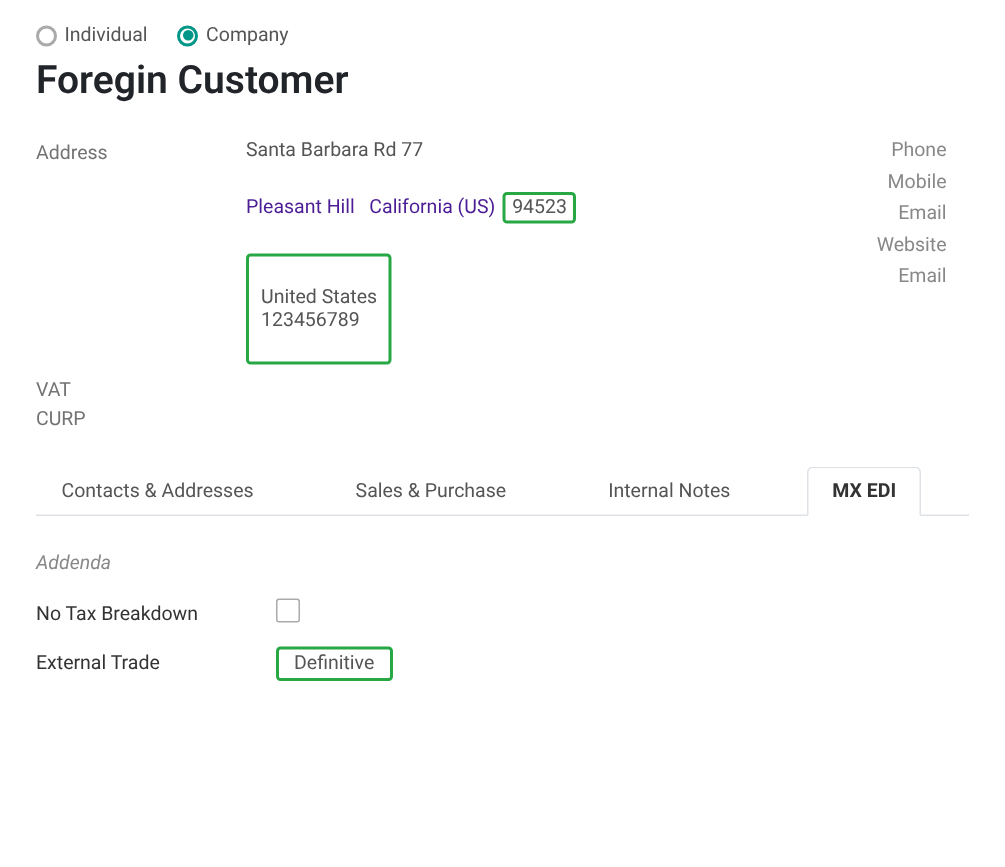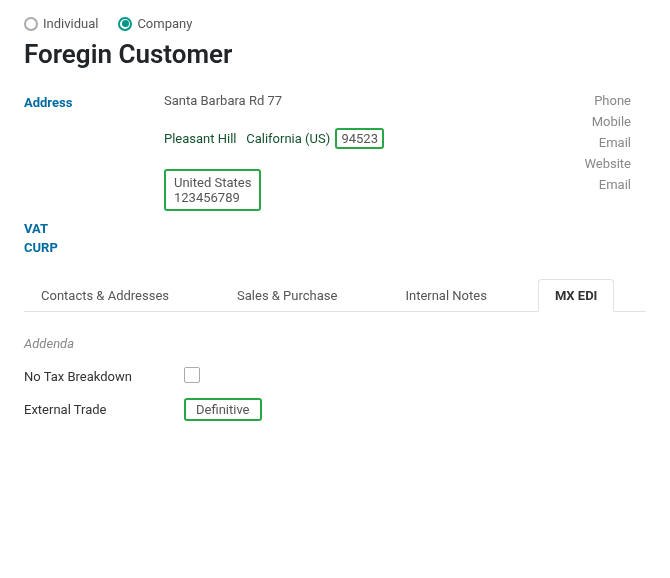--- a/index.html
+++ b/index.html
@@ -64,23 +64,23 @@
     .field-row {
       display: flex;
       align-items: flex-start;
       margin-bottom: 4px;
       position: relative;
     }
 
     .field-label {
       width: 140px;
       min-width: 140px;
-      font-weight: 700;
-      font-size: 13px;
-      color: #0369a1;
+      font-weight: 400;
+      font-size: 13px;
+      color: #737373;
       padding-top: 2px;
     }
 
     .field-value {
       flex: 1;
       font-size: 13px;
       color: #555;
     }
 
     .field-right {
@@ -104,28 +104,28 @@
       flex-direction: column;
       gap: 20px;
     }
 
     .address-line {
       color: #555;
       font-size: 13px;
     }
 
     .address-line a, .address-link {
-      color: #14532d;
+      color: #4c1d95;
       text-decoration: none;
     }
 
     .highlight-box-block {
       border: 2px solid #28a745;
       border-radius: 3px;
-      padding: 4px 8px;
+      padding: 20px 8px;
       display: inline-block;
     }
 
     
     .zip-highlight {
       border: 2px solid #28a745;
       border-radius: 3px;
       padding: 1px 4px;
       display: inline-block;
       margin-left: 2px;

